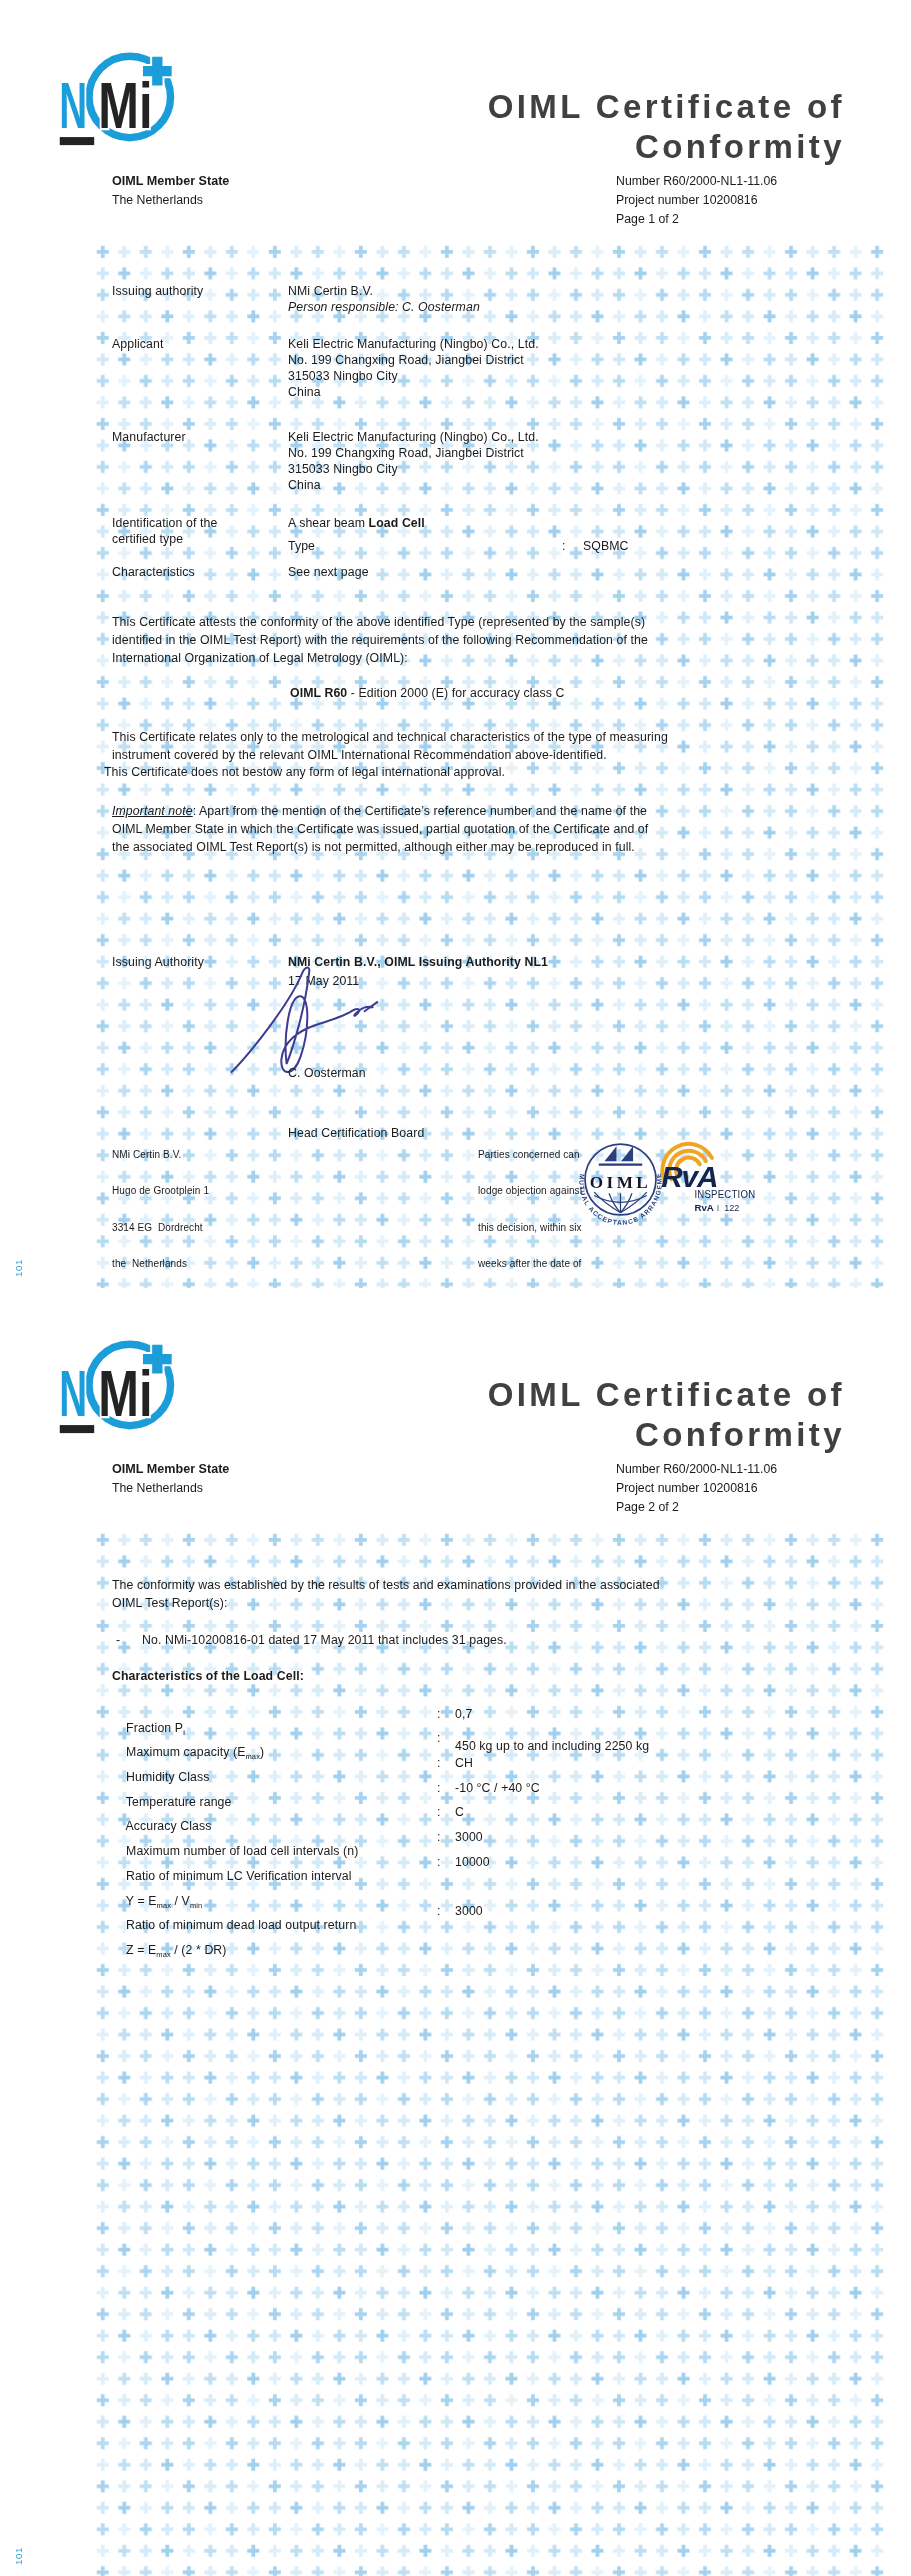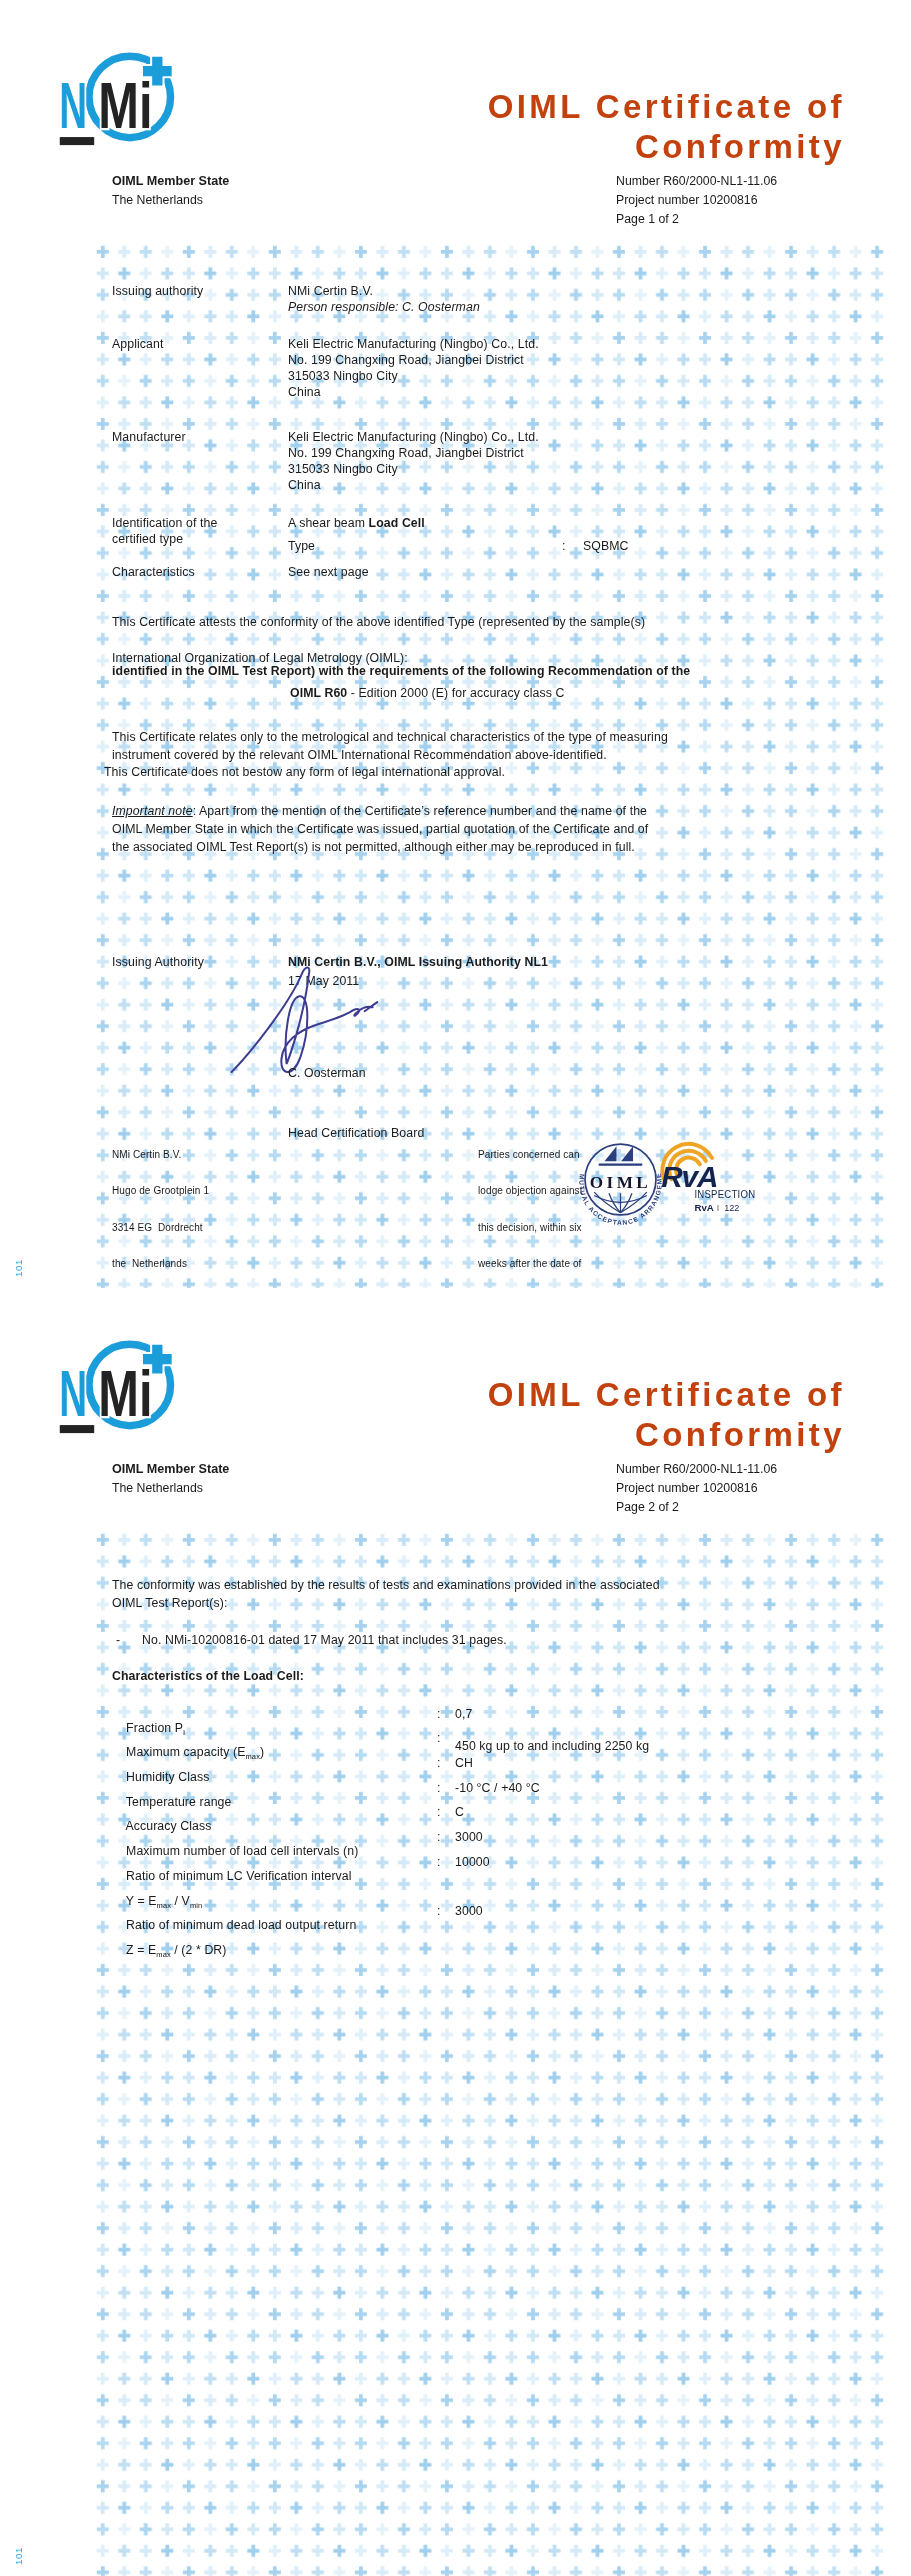--- a/index.html
+++ b/index.html
@@ -4,21 +4,21 @@
 <style>
   html,body{margin:0;padding:0;background:#ffffff;}
   body{width:911px;font-family:"Liberation Sans", sans-serif;color:#1b1b1b;}
   .page{position:relative;width:911px;height:1288px;overflow:hidden;background:#ffffff;}
   .abs{position:absolute;white-space:pre;}
   .b{font-weight:bold;}
   .i{font-style:italic;text-decoration:underline;}
   .body-text{font-size:12.3px;letter-spacing:0.1px;}
   .small-text{font-size:10px;letter-spacing:0.1px;}
   .title-block{position:absolute;right:66px;top:87px;text-align:right;font-weight:bold;
-               font-size:33px;letter-spacing:3.4px;line-height:40px;color:#c2410c;}
+               font-size:33px;letter-spacing:3.4px;line-height:40px;color:#404040;}
   .numhead{font-size:12.3px;line-height:19px;}
   sub{font-size:7.5px;line-height:0;}
   .pattern-svg{position:absolute;left:92px;top:241px;}
   .formnum{position:absolute;left:12.6px;top:1277px;transform:rotate(-90deg);transform-origin:0 0;
            color:#2E9FD4;font-size:9.8px;letter-spacing:0.6px;}
   .footer-col div{line-height:14.3px;}
 </style>
 </head>
 <body>
 
@@ -93,21 +93,21 @@
   <div class="abs body-text" style="left:112px;top:532px;">certified type</div>
   <div class="abs body-text" style="left:288px;top:516px;"><span>A shear beam </span><span class="b">Load Cell</span></div>
   <div class="abs body-text" style="left:288px;top:539px;">Type</div>
   <div class="abs body-text" style="left:562px;top:539px;">:</div>
   <div class="abs body-text" style="left:583px;top:539px;">SQBMC</div>
 
   <div class="abs body-text" style="left:112px;top:565px;">Characteristics</div>
   <div class="abs body-text" style="left:288px;top:565px;">See next page</div>
 
   <div class="abs body-text" style="left:112px;top:615px;">This Certificate attests the conformity of the above identified Type (represented by the sample(s)</div>
-  <div class="abs body-text" style="left:112px;top:664px;font-weight:bold;">identified in the OIML Test Report) with the requirements of the following Recommendation of the</div>
+  <div class="abs body-text" style="left:112px;top:633px;">identified in the OIML Test Report) with the requirements of the following Recommendation of the</div>
   <div class="abs body-text" style="left:112px;top:651px;">International Organization of Legal Metrology (OIML):</div>
 
   <div class="abs body-text" style="left:290px;top:686px;"><span class="b">OIML R60</span><span> - Edition 2000 (E) for accuracy class C</span></div>
 
   <div class="abs body-text" style="left:112px;top:730px;">This Certificate relates only to the metrological and technical characteristics of the type of measuring</div>
   <div class="abs body-text" style="left:112px;top:748px;">instrument covered by the relevant OIML International Recommendation above-identified.</div>
   <div class="abs body-text" style="left:104px;top:765px;">This Certificate does not bestow any form of legal international approval.</div>
 
   <div class="abs body-text" style="left:112px;top:804px;"><span class="i">Important note</span><span>: Apart from the mention of the Certificate’s reference number and the name of the</span></div>
   <div class="abs body-text" style="left:112px;top:822px;">OIML Member State in which the Certificate was issued, partial quotation of the Certificate and of</div>

